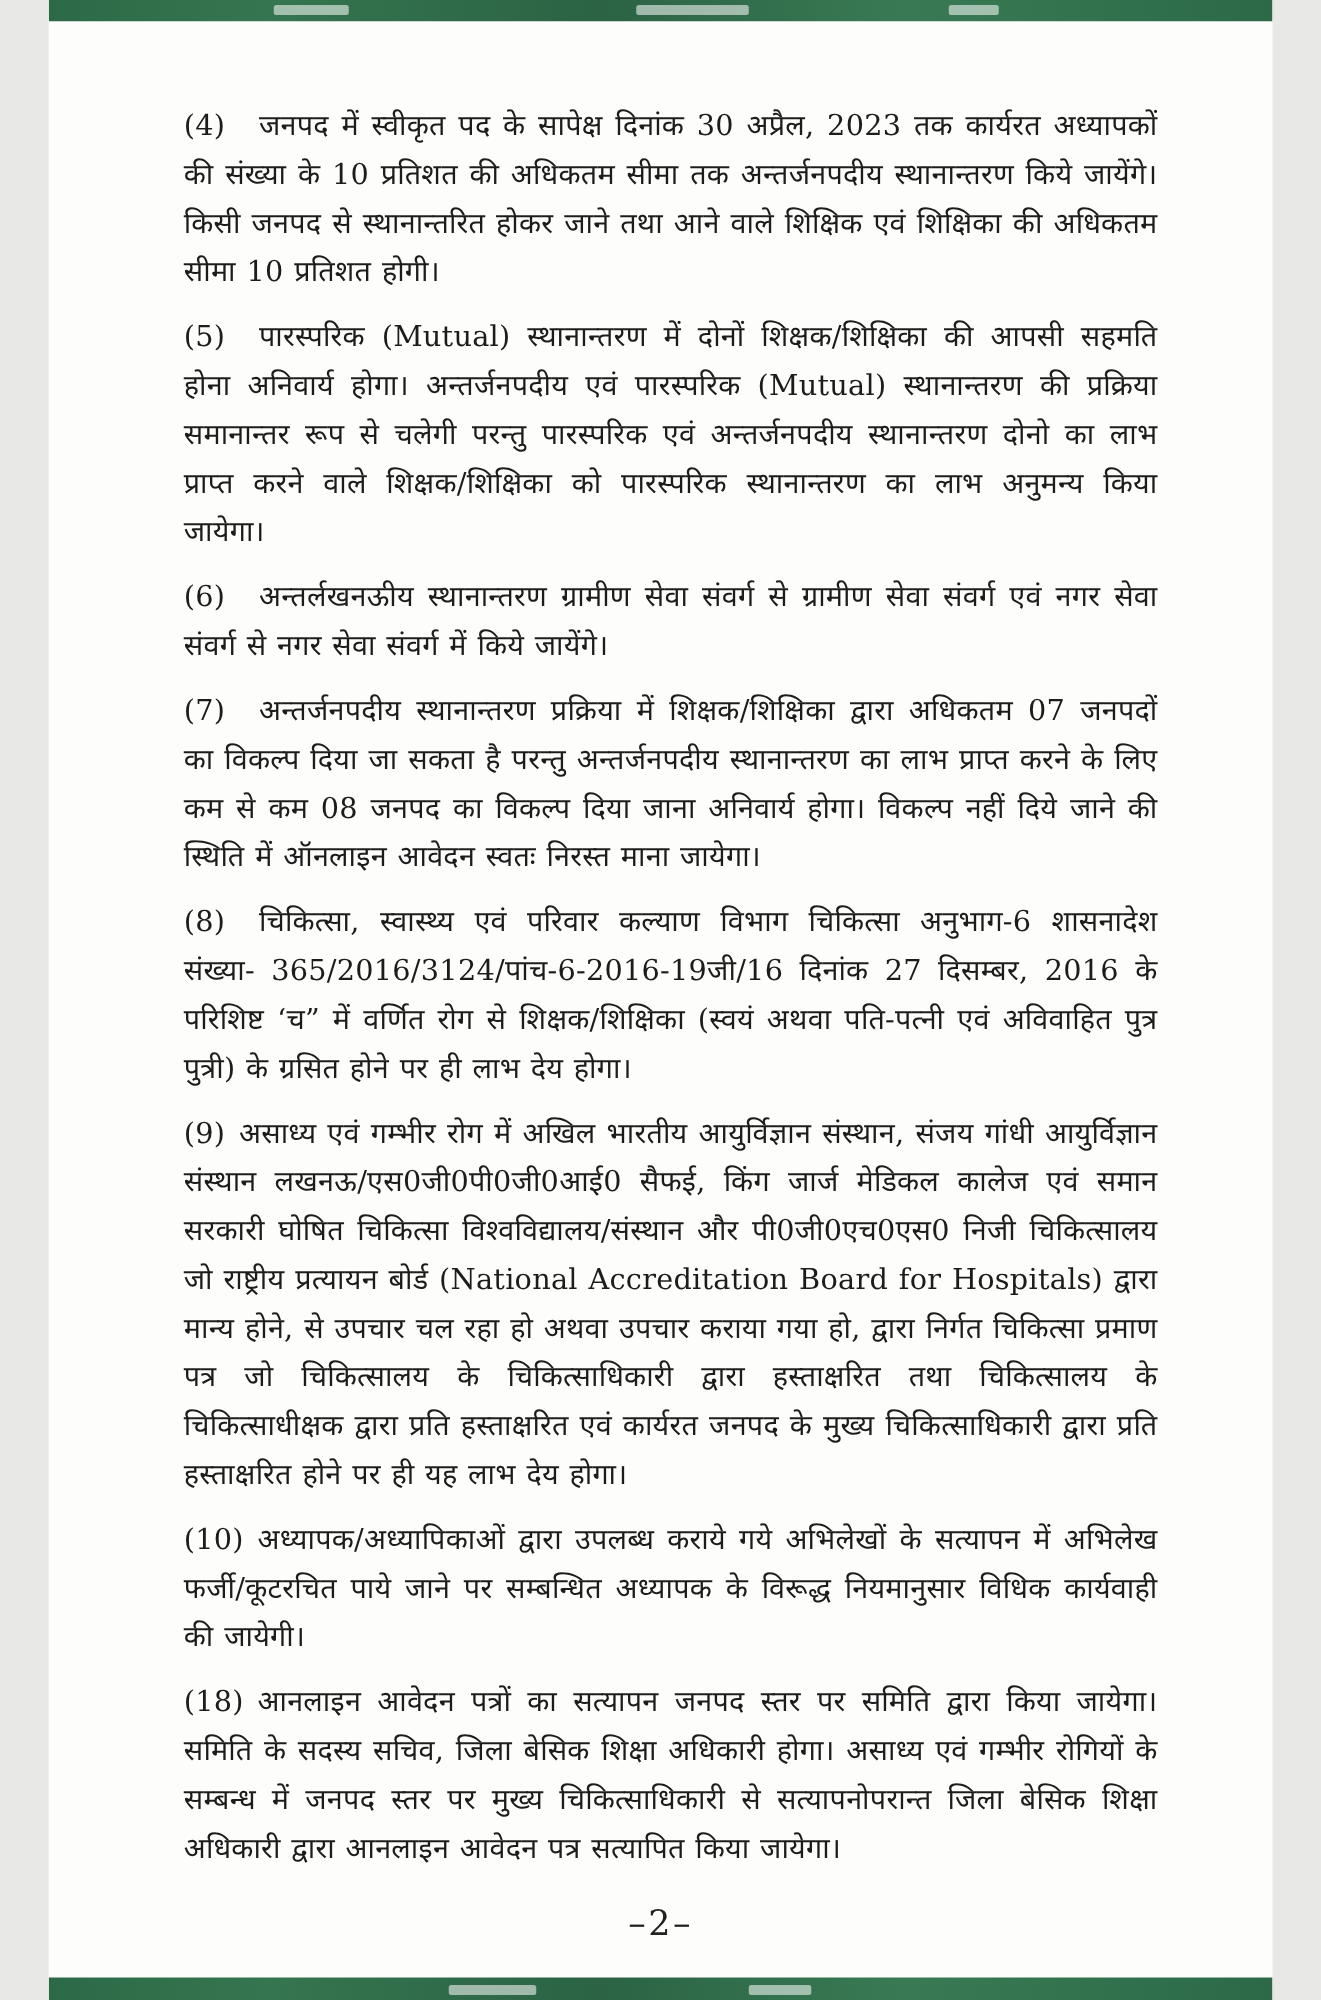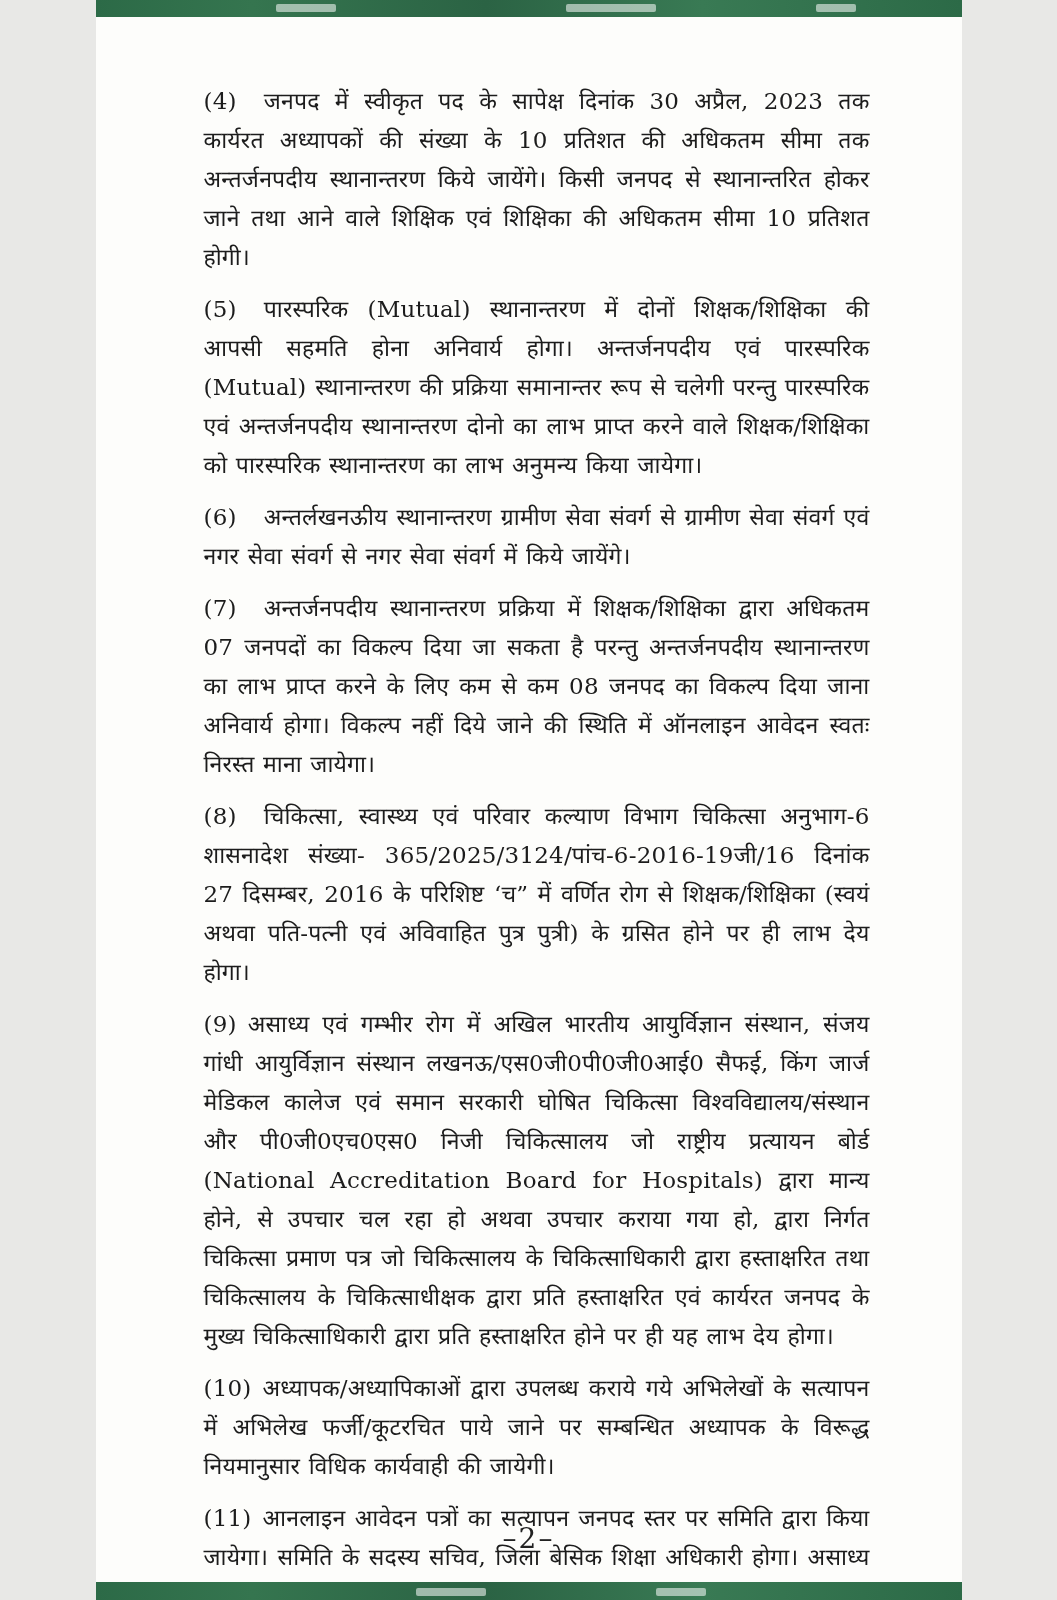--- a/index.html
+++ b/index.html
@@ -2,21 +2,21 @@
 <html><head>
 <meta charset="utf-8">
 <style>
   html, body {
     margin: 0;
     padding: 0;
     background: #e8e8e6;
   }
   .page {
     position: relative;
-    width: 866px;
+    width: 979px;
     height: 1600px;
     margin: 0 auto;
     background: #fdfdfb;
     overflow: hidden;
     font-family: "DejaVu Serif", "Liberation Serif", serif;
     color: #1c1c1c;
   }
   .scan-bar {
     position: absolute;
     left: 0;
@@ -86,33 +86,33 @@
 
     <p class="para">
       <span class="pnum gap-wide">(6)</span><span>अन्तर्लखनऊीय स्थानान्तरण ग्रामीण सेवा संवर्ग से ग्रामीण सेवा संवर्ग एवं नगर सेवा संवर्ग से नगर सेवा संवर्ग में किये जायेंगे।</span>
     </p>
 
     <p class="para">
       <span class="pnum gap-wide">(7)</span><span>अन्तर्जनपदीय स्थानान्तरण प्रक्रिया में शिक्षक/शिक्षिका द्वारा अधिकतम 07 जनपदों का विकल्प दिया जा सकता है परन्तु अन्तर्जनपदीय स्थानान्तरण का लाभ प्राप्त करने के लिए कम से कम 08 जनपद का विकल्प दिया जाना अनिवार्य होगा। विकल्प नहीं दिये जाने की स्थिति में ऑनलाइन आवेदन स्वतः निरस्त माना जायेगा।</span>
     </p>
 
     <p class="para">
-      <span class="pnum gap-wide">(8)</span><span>चिकित्सा, स्वास्थ्य एवं परिवार कल्याण विभाग चिकित्सा अनुभाग-6 शासनादेश संख्या- 365/2025/3124/पांच-6-2016-19जी/16 दिनांक 27 दिसम्बर, 2016 के परिशिष्ट ‘च” में वर्णित रोग से शिक्षक/शिक्षिका (स्वयं अथवा पति-पत्नी एवं अविवाहित पुत्र पुत्री) के ग्रसित होने पर ही लाभ देय होगा।</span>
+      <span class="pnum gap-wide">(8)</span><span>चिकित्सा, स्वास्थ्य एवं परिवार कल्याण विभाग चिकित्सा अनुभाग-6 शासनादेश संख्या- 365/2016/3124/पांच-6-2016-19जी/16 दिनांक 27 दिसम्बर, 2016 के परिशिष्ट ‘च” में वर्णित रोग से शिक्षक/शिक्षिका (स्वयं अथवा पति-पत्नी एवं अविवाहित पुत्र पुत्री) के ग्रसित होने पर ही लाभ देय होगा।</span>
     </p>
 
     <p class="para">
       <span class="pnum gap-narrow">(9)</span><span>असाध्य एवं गम्भीर रोग में अखिल भारतीय आयुर्विज्ञान संस्थान, संजय गांधी आयुर्विज्ञान संस्थान लखनऊ/एस0जी0पी0जी0आई0 सैफई, किंग जार्ज मेडिकल कालेज एवं समान सरकारी घोषित चिकित्सा विश्वविद्यालय/संस्थान और पी0जी0एच0एस0 निजी चिकित्सालय जो राष्ट्रीय प्रत्यायन बोर्ड (National Accreditation Board for Hospitals) द्वारा मान्य होने, से उपचार चल रहा हो अथवा उपचार कराया गया हो, द्वारा निर्गत चिकित्सा प्रमाण पत्र जो चिकित्सालय के चिकित्साधिकारी द्वारा हस्ताक्षरित तथा चिकित्सालय के चिकित्साधीक्षक द्वारा प्रति हस्ताक्षरित एवं कार्यरत जनपद के मुख्य चिकित्साधिकारी द्वारा प्रति हस्ताक्षरित होने पर ही यह लाभ देय होगा।</span>
     </p>
 
     <p class="para">
       <span class="pnum gap-narrow">(10)</span><span>अध्यापक/अध्यापिकाओं द्वारा उपलब्ध कराये गये अभिलेखों के सत्यापन में अभिलेख फर्जी/कूटरचित पाये जाने पर सम्बन्धित अध्यापक के विरूद्ध नियमानुसार विधिक कार्यवाही की जायेगी।</span>
     </p>
 
     <p class="para">
-      <span class="pnum gap-narrow">(11)</span><span>आनलाइन आवेदन पत्रों का सत्यापन जनपद स्तर पर समिति द्वारा किया जायेगा। समिति के सदस्य सचिव, जिला बेसिक शिक्षा अधिकारी होगा। असाध्य एवं गम्भीर रोगियों के सम्बन्ध में जनपद स्तर पर मुख्य चिकित्साधिकारी से सत्यापनोपरान्त जिला बेसिक शिक्षा अधिकारी द्वारा आनलाइन आवेदन पत्र सत्यापित किया जायेगा।</span>
+      <span class="pnum gap-narrow">(18)</span><span>आनलाइन आवेदन पत्रों का सत्यापन जनपद स्तर पर समिति द्वारा किया जायेगा। समिति के सदस्य सचिव, जिला बेसिक शिक्षा अधिकारी होगा। असाध्य एवं गम्भीर रोगियों के सम्बन्ध में जनपद स्तर पर मुख्य चिकित्साधिकारी से सत्यापनोपरान्त जिला बेसिक शिक्षा अधिकारी द्वारा आनलाइन आवेदन पत्र सत्यापित किया जायेगा।</span>
     </p>
 
   </div>
 
   <div class="footer">–2–</div>
 
   <div class="scan-bar bottom">
     <span class="speck" style="left:320px;width:70px;top:6px;"></span>
     <span class="speck" style="left:560px;width:50px;top:6px;"></span>
   </div>

